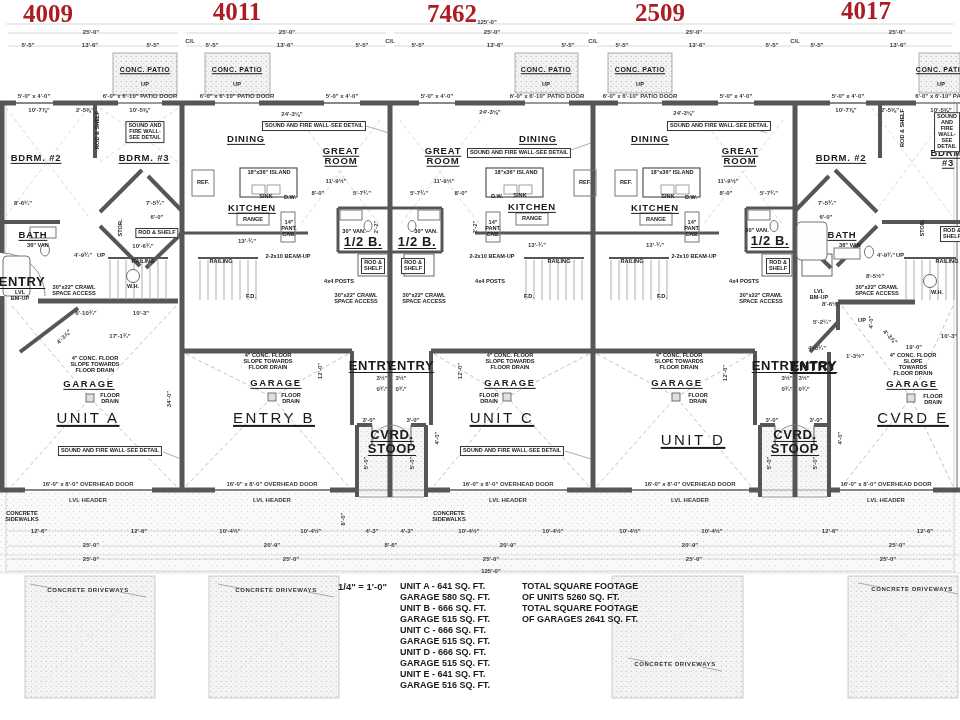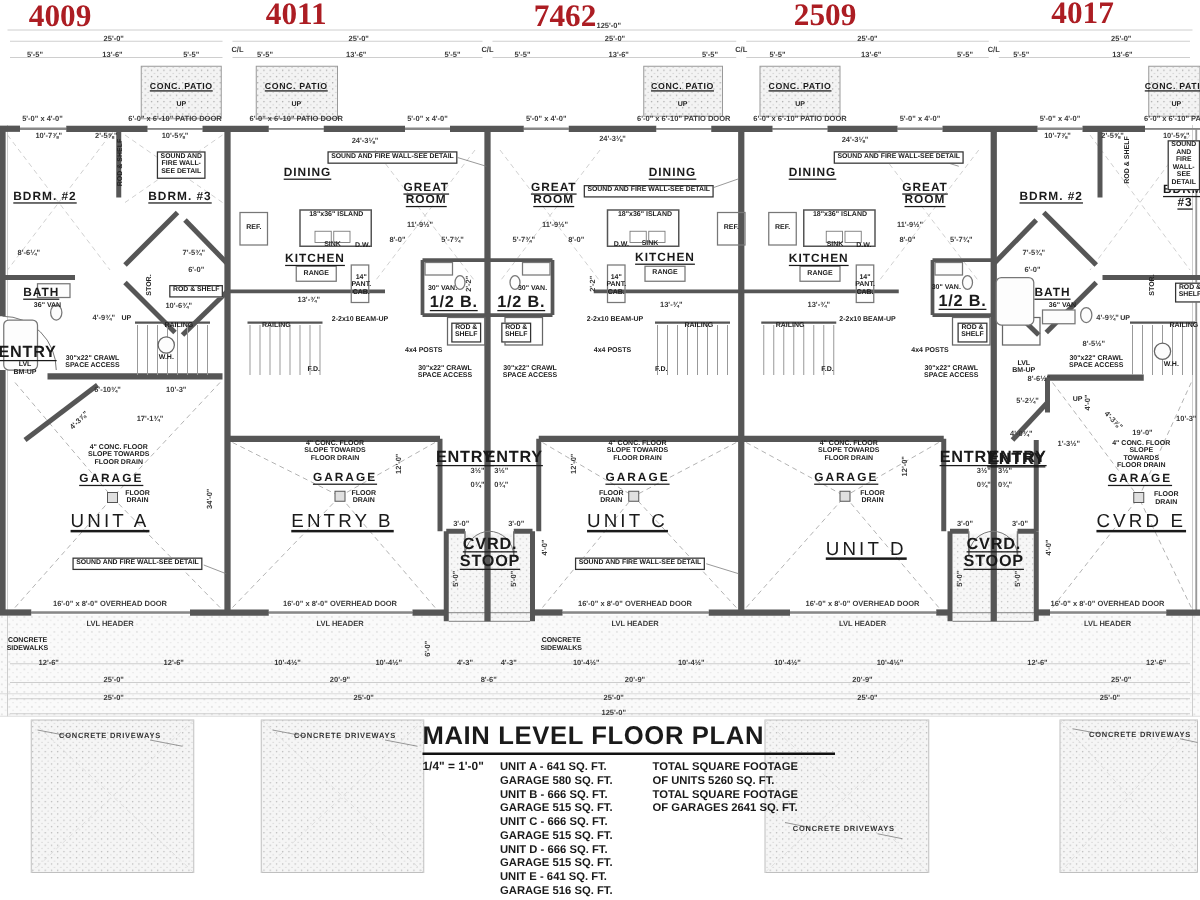--- a/index.html
+++ b/index.html
@@ -646,21 +646,20 @@
 
 <div id="addr-layer">
   <span class="addr" style="left:48px;top:14px">4009</span>
   <span class="addr" style="left:237px;top:12px">4011</span>
   <span class="addr" style="left:452px;top:14px">7462</span>
   <span class="addr" style="left:660px;top:13px">2509</span>
   <span class="addr" style="left:866px;top:11px">4017</span>
 </div>
 
 <div id="title-block">
-  <div class="tb-title">MAIN LEVEL FLOOR PLAN</div>
   <div class="tb-row">
     <div class="tb-scale">1/4" = 1'-0"</div>
     <div class="tb-units">UNIT A - 641 SQ. FT.
 GARAGE 580 SQ. FT.
 UNIT B - 666 SQ. FT.
 GARAGE 515 SQ. FT.
 UNIT C - 666 SQ. FT.
 GARAGE 515 SQ. FT.
 UNIT D - 666 SQ. FT.
 GARAGE 515 SQ. FT.

